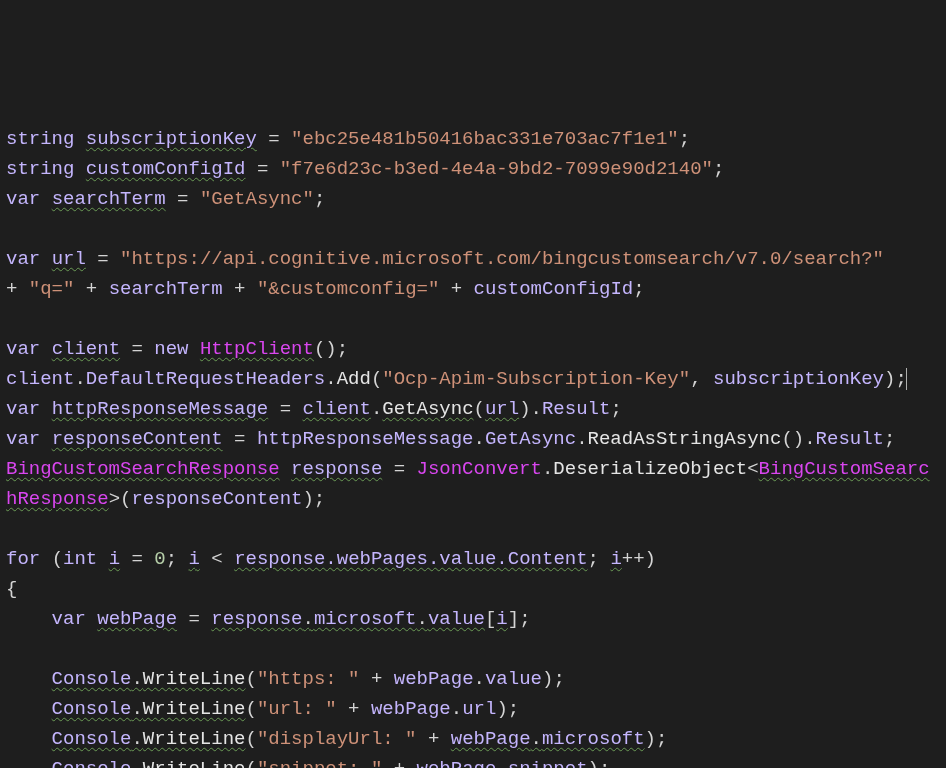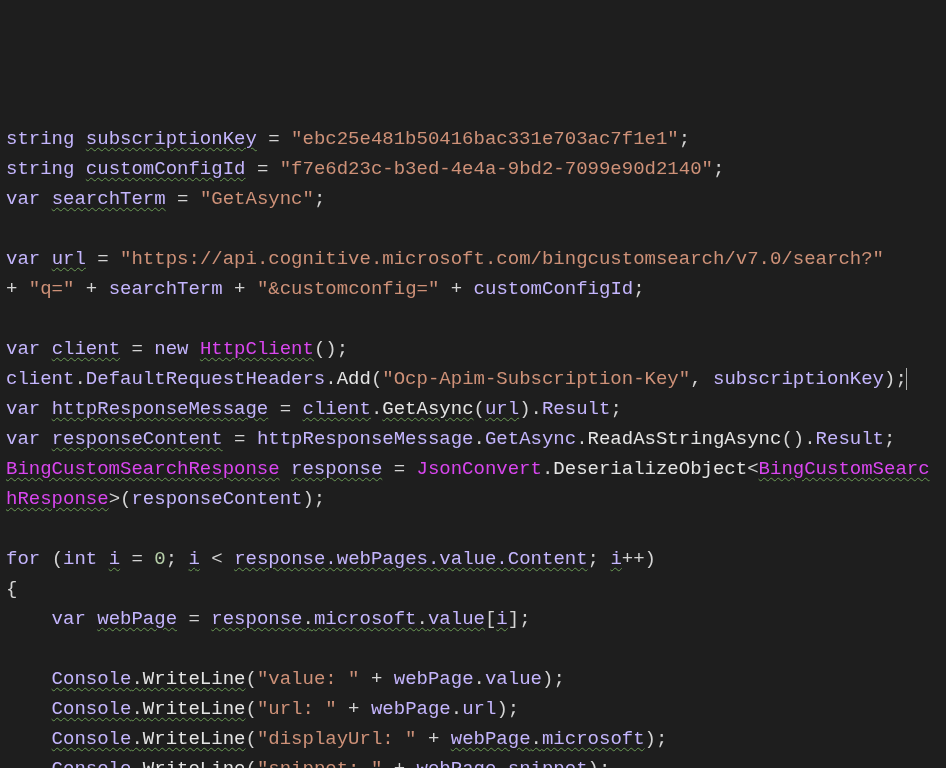--- a/index.html
+++ b/index.html
@@ -41,21 +41,21 @@
 <span class="kw">var</span> <span class="var sq">client</span> <span class="pun">=</span> <span class="kw">new</span> <span class="type sq">HttpClient</span><span class="pun">();</span>
 <span class="var">client</span><span class="pun">.</span><span class="var">DefaultRequestHeaders</span><span class="pun">.</span><span class="mth">Add</span><span class="pun">(</span><span class="str">"<span>Ocp-Apim-Subscription-Key</span>"</span><span class="pun">,</span> <span class="var">subscriptionKey</span><span class="pun">);</span><span class="cursor"></span>
 <span class="kw">var</span> <span class="var sq">httpResponseMessage</span> <span class="pun">=</span> <span class="var sq">client</span><span class="pun">.</span><span class="mth sq">GetAsync</span><span class="pun">(</span><span class="var sq">url</span><span class="pun">).</span><span class="var">Result</span><span class="pun">;</span>
 <span class="kw">var</span> <span class="var sq">responseContent</span> <span class="pun">=</span> <span class="var">httpResponseMessage</span><span class="pun">.</span><span class="var">GetAsync</span><span class="pun">.</span><span class="mth">ReadAsStringAsync</span><span class="pun">().</span><span class="var">Result</span><span class="pun">;</span>
 <span class="type sq">BingCustomSearchResponse</span> <span class="var sq">response</span> <span class="pun">=</span> <span class="type">JsonConvert</span><span class="pun">.</span><span class="mth">DeserializeObject</span><span class="pun">&lt;</span><span class="type sq">BingCustomSearchResponse</span><span class="pun">&gt;(</span><span class="var">responseContent</span><span class="pun">);</span>
 
 <span class="kw">for</span> <span class="pun">(</span><span class="kw">int</span> <span class="var sq">i</span> <span class="pun">=</span> <span class="num">0</span><span class="pun">;</span> <span class="var sq">i</span> <span class="pun">&lt;</span> <span class="var sq">response.webPages.value.Content</span><span class="pun">;</span> <span class="var sq">i</span><span class="pun">++)</span>
 <span class="pun">{</span>
     <span class="kw">var</span> <span class="var sq">webPage</span> <span class="pun">=</span> <span class="var sq">response</span><span class="pun sq">.</span><span class="var sq">microsoft</span><span class="pun sq">.</span><span class="var sq">value</span><span class="pun">[</span><span class="var sq">i</span><span class="pun">];</span>
 
-    <span class="var sq">Console</span><span class="pun sq">.</span><span class="mth sq">WriteLine</span><span class="pun">(</span><span class="str">"<span>value: </span>"</span> <span class="pun">+</span> <span class="var">webPage</span><span class="pun">.</span><span class="var">value</span><span class="pun">);</span>
+    <span class="var sq">Console</span><span class="pun sq">.</span><span class="mth sq">WriteLine</span><span class="pun">(</span><span class="str">"<span>https: </span>"</span> <span class="pun">+</span> <span class="var">webPage</span><span class="pun">.</span><span class="var">value</span><span class="pun">);</span>
     <span class="var sq">Console</span><span class="pun sq">.</span><span class="mth sq">WriteLine</span><span class="pun">(</span><span class="str">"<span>url: </span>"</span> <span class="pun">+</span> <span class="var">webPage</span><span class="pun">.</span><span class="var">url</span><span class="pun">);</span>
     <span class="var sq">Console</span><span class="pun sq">.</span><span class="mth sq">WriteLine</span><span class="pun">(</span><span class="str">"<span>displayUrl: </span>"</span> <span class="pun">+</span> <span class="var sq">webPage</span><span class="pun sq">.</span><span class="var sq">microsoft</span><span class="pun">);</span>
     <span class="var sq">Console</span><span class="pun sq">.</span><span class="mth sq">WriteLine</span><span class="pun">(</span><span class="str">"<span>snippet: </span>"</span> <span class="pun">+</span> <span class="var sq">webPage</span><span class="pun sq">.</span><span class="var sq">snippet</span><span class="pun">);</span>
       
     
 </pre>
 
 
 
 

